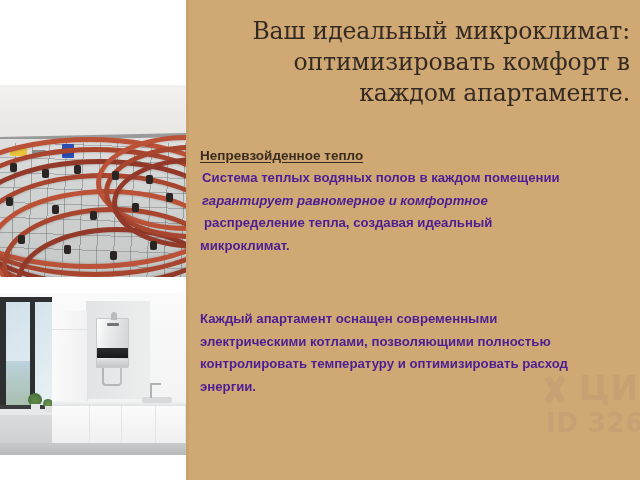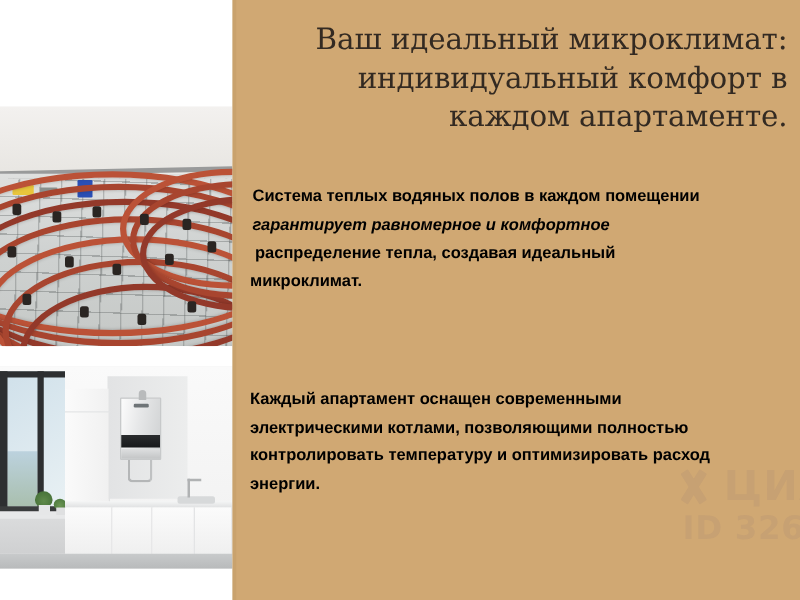--- a/index.html
+++ b/index.html
@@ -47,21 +47,21 @@
     color:#3a2d1f;
     text-decoration:underline;
     text-underline-offset:2px;
     line-height:19px;
     margin-bottom:2px;
     white-space:nowrap;
   }
   .b-body{
     font-size:13.2px;
     font-weight:700;
-    color:#000000;
+    color:#4c1d95;
     line-height:22.5px;
   }
   .b-body .ln{ display:block; white-space:nowrap; }
   .block-1 .b-body .ln:nth-child(1){ padding-left:2px; }
   .block-1 .b-body .ln:nth-child(2){ padding-left:2px;font-style:italic; }
   .block-1 .b-body .ln:nth-child(3){ padding-left:4px; }
 
   
   .watermark{
     position:absolute; left:352px; top:372px;
@@ -265,33 +265,34 @@
     <div class="p2-sink"></div>
     <div class="p2-tap"></div>
     <div class="p2-tap-h"></div>
     <div class="p2-floor"></div>
   </div>
 
   <div class="panel">
 
     <div class="title">
       <span class="tl">Ваш идеальный микроклимат:</span>
-      <span class="tl">индивидуальный комфорт в</span>
+      <span class="tl">оптимизировать комфорт в</span>
       <span class="tl">каждом апартаменте.</span>
     </div>
 
     <div class="watermark">
       <div class="wm-row">
         <span class="wm-x"></span>
         <span class="wm-brand">ЦИАН</span>
       </div>
       <div class="wm-id">ID 326322798</div>
     </div>
 
     <div class="block block-1">
+      <div class="b-head">Непревзойденное тепло</div>
       <div class="b-body">
         <span class="ln">Система теплых водяных полов в каждом помещении</span>
         <span class="ln">гарантирует равномерное и комфортное</span>
         <span class="ln">распределение тепла, создавая идеальный</span>
         <span class="ln">микроклимат.</span>
       </div>
     </div>
 
     <div class="block block-2">
       <div class="b-body">

